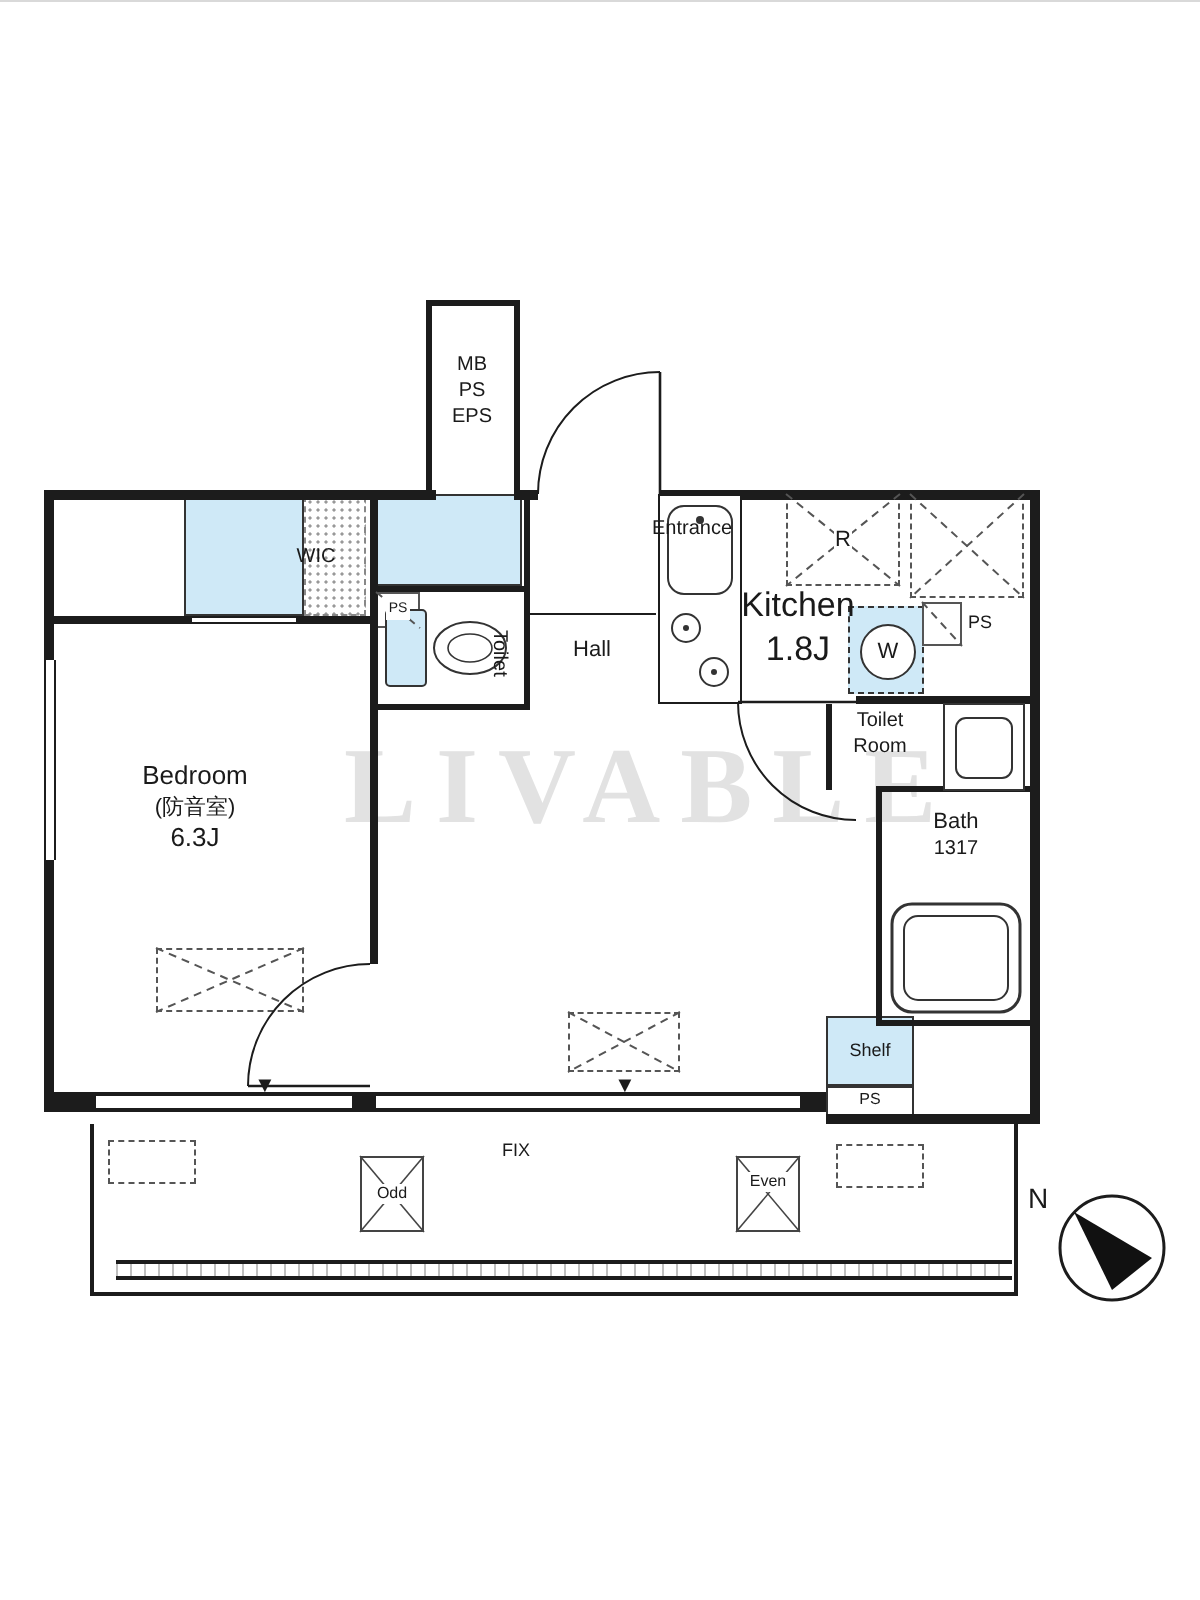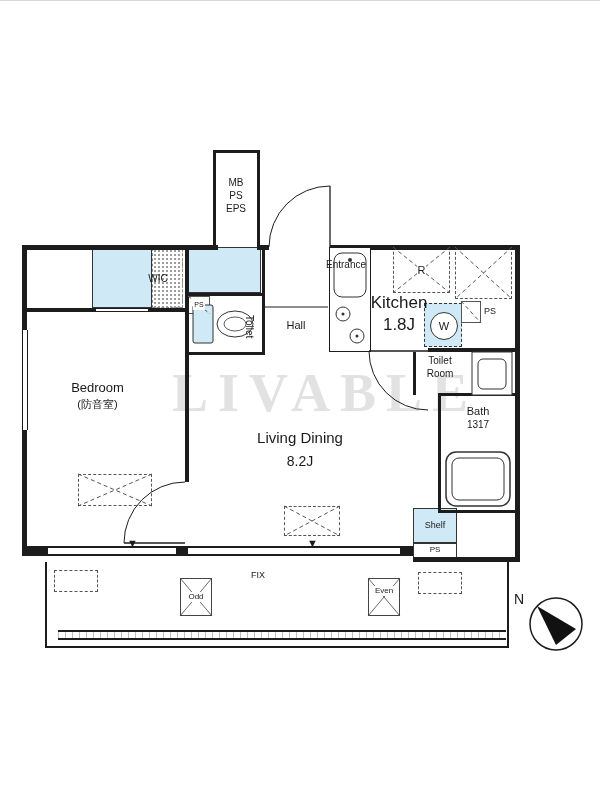--- a/index.html
+++ b/index.html
@@ -170,26 +170,23 @@
     <div>Room</div>
   </div>
   <div class="lbl" style="left:441px;top:404px;width:74px;">
     <div style="font-size:11px;">Bath</div>
     <div style="font-size:10px;">1317</div>
   </div>
 
   <div class="lbl" style="left:35px;top:380px;width:125px;">
     <div style="font-size:13px;">Bedroom</div>
     <div style="font-size:11px;">(防音室)</div>
-  </div>
-
-  <div class="lbl" style="left:205px;top:428px;width:190px;">
-    <div style="font-size:15px;">Living Dining</div>
-    <div style="font-size:14px;margin-top:4px;">8.2J</div>
-  </div>
+    <div style="font-size:13px;">6.3J</div>
+  </div>
+
 
   <div class="lbl flex" style="left:413px;top:508px;width:44px;height:35px;font-size:9px;text-align:right;">Shelf</div>
   <div class="lbl flex" style="left:413px;top:543px;width:44px;height:15px;font-size:8px;">PS</div>
 
   <div class="lbl" style="left:233px;top:570px;width:50px;font-size:9px;z-index:7;">FIX</div>
   <div class="lbl flex" style="left:180px;top:578px;width:32px;height:38px;font-size:8px;">
       <span class="chip">Odd</span>
     </div>
   <div class="lbl flex" style="left:368px;top:578px;width:32px;height:26px;font-size:8px;">
       <span class="chip">Even</span>

